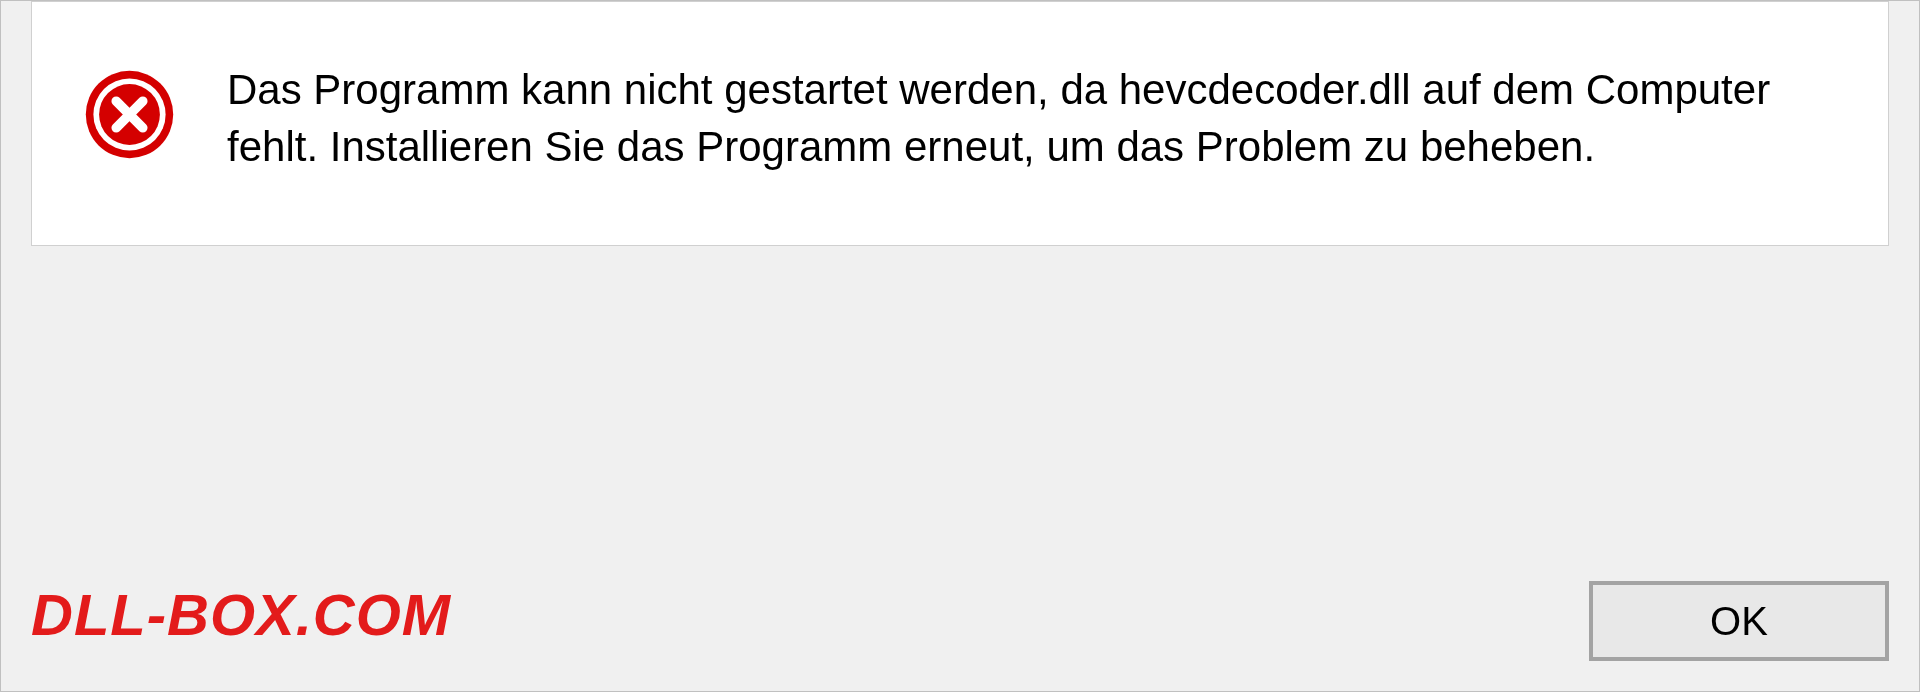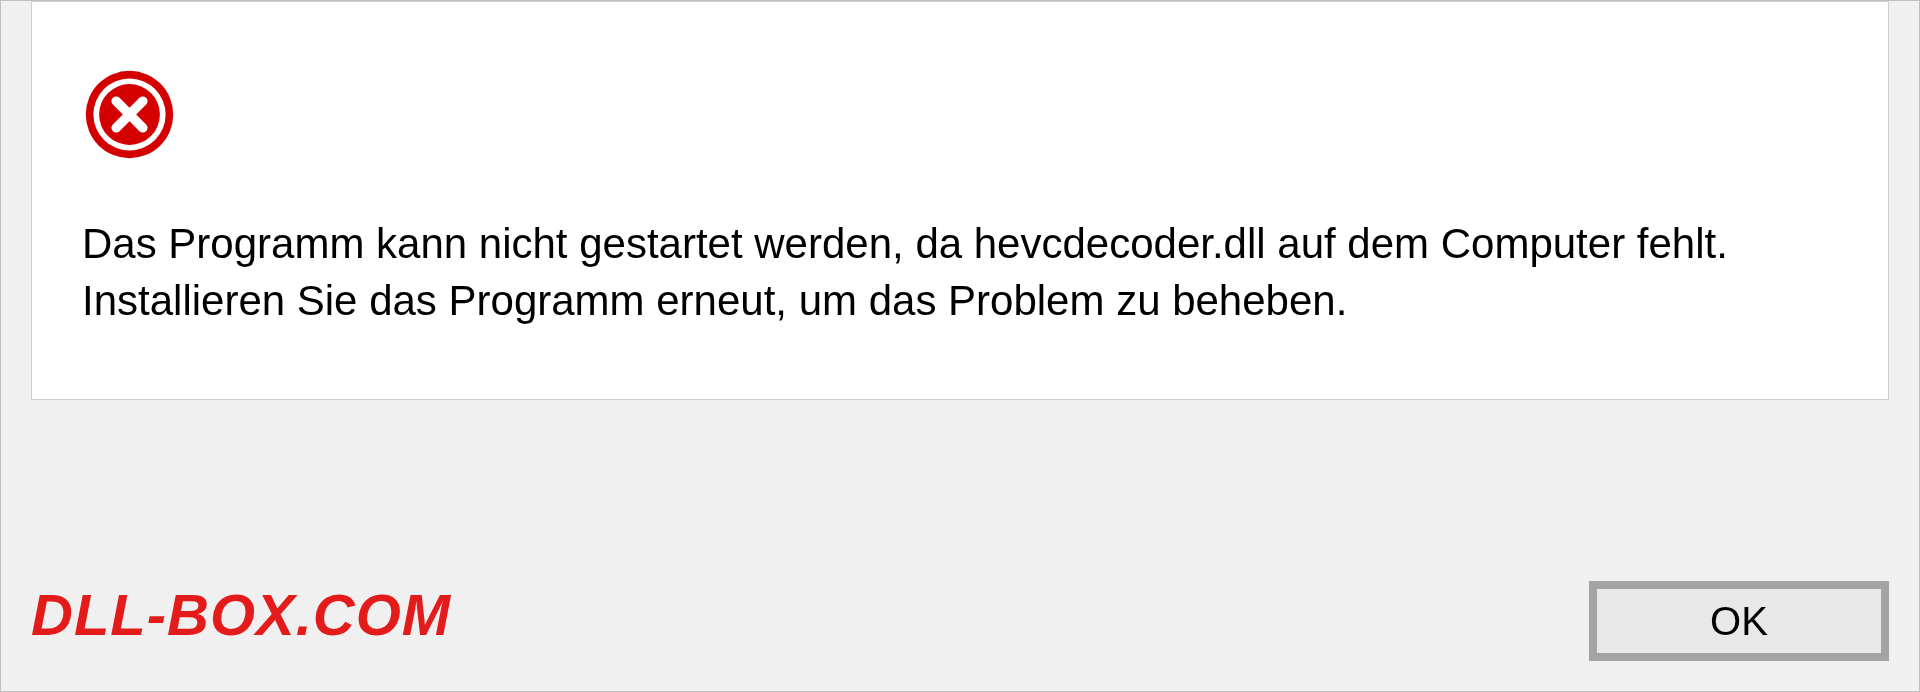--- a/index.html
+++ b/index.html
@@ -53,21 +53,20 @@
       height: 45px;
     }
     .content-box {
       margin: 0 30px;
       background: #ffffff;
       border: 1px solid #d0d0d0;
       padding: 60px 50px 70px 50px;
       display: flex;
       align-items: flex-start;
       gap: 50px;
-      flex-direction: column;
     }
     .error-icon-wrap {
       flex-shrink: 0;
       padding-top: 5px;
     }
     .error-icon {
       width: 95px;
       height: 95px;
     }
     .message {
@@ -90,21 +89,21 @@
       font-weight: 800;
       font-style: italic;
       color: #e31b1b;
       letter-spacing: 1px;
       font-family: Arial, sans-serif;
     }
     .ok-button {
       width: 300px;
       height: 80px;
       background: #e8e8e8;
-      border: 8px solid #a3a3a3;
+      border: 4px solid #a3a3a3;
       font-size: 40px;
       color: #000000;
       display: flex;
       align-items: center;
       justify-content: center;
       cursor: pointer;
       font-family: inherit;
     }
   </style>
 </head>

